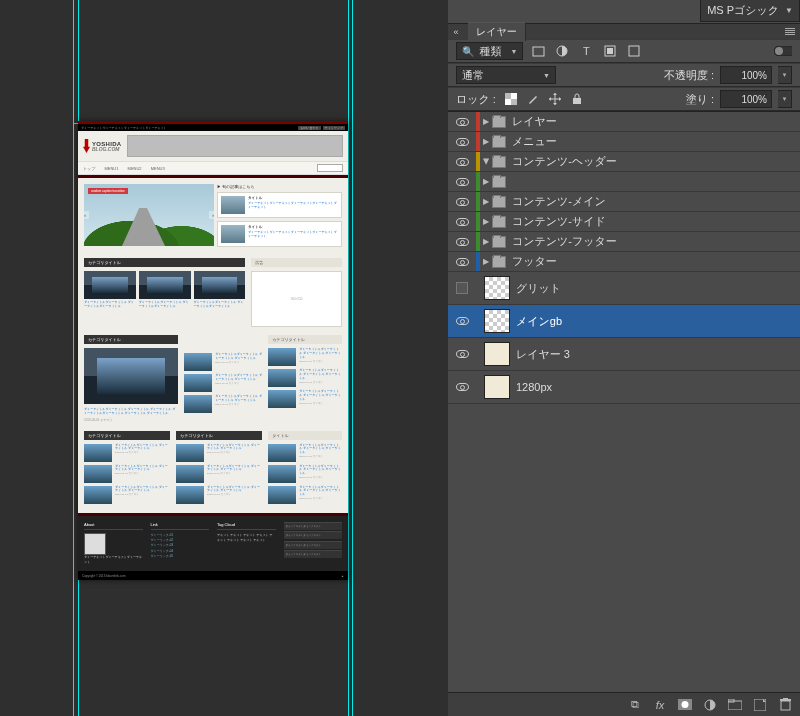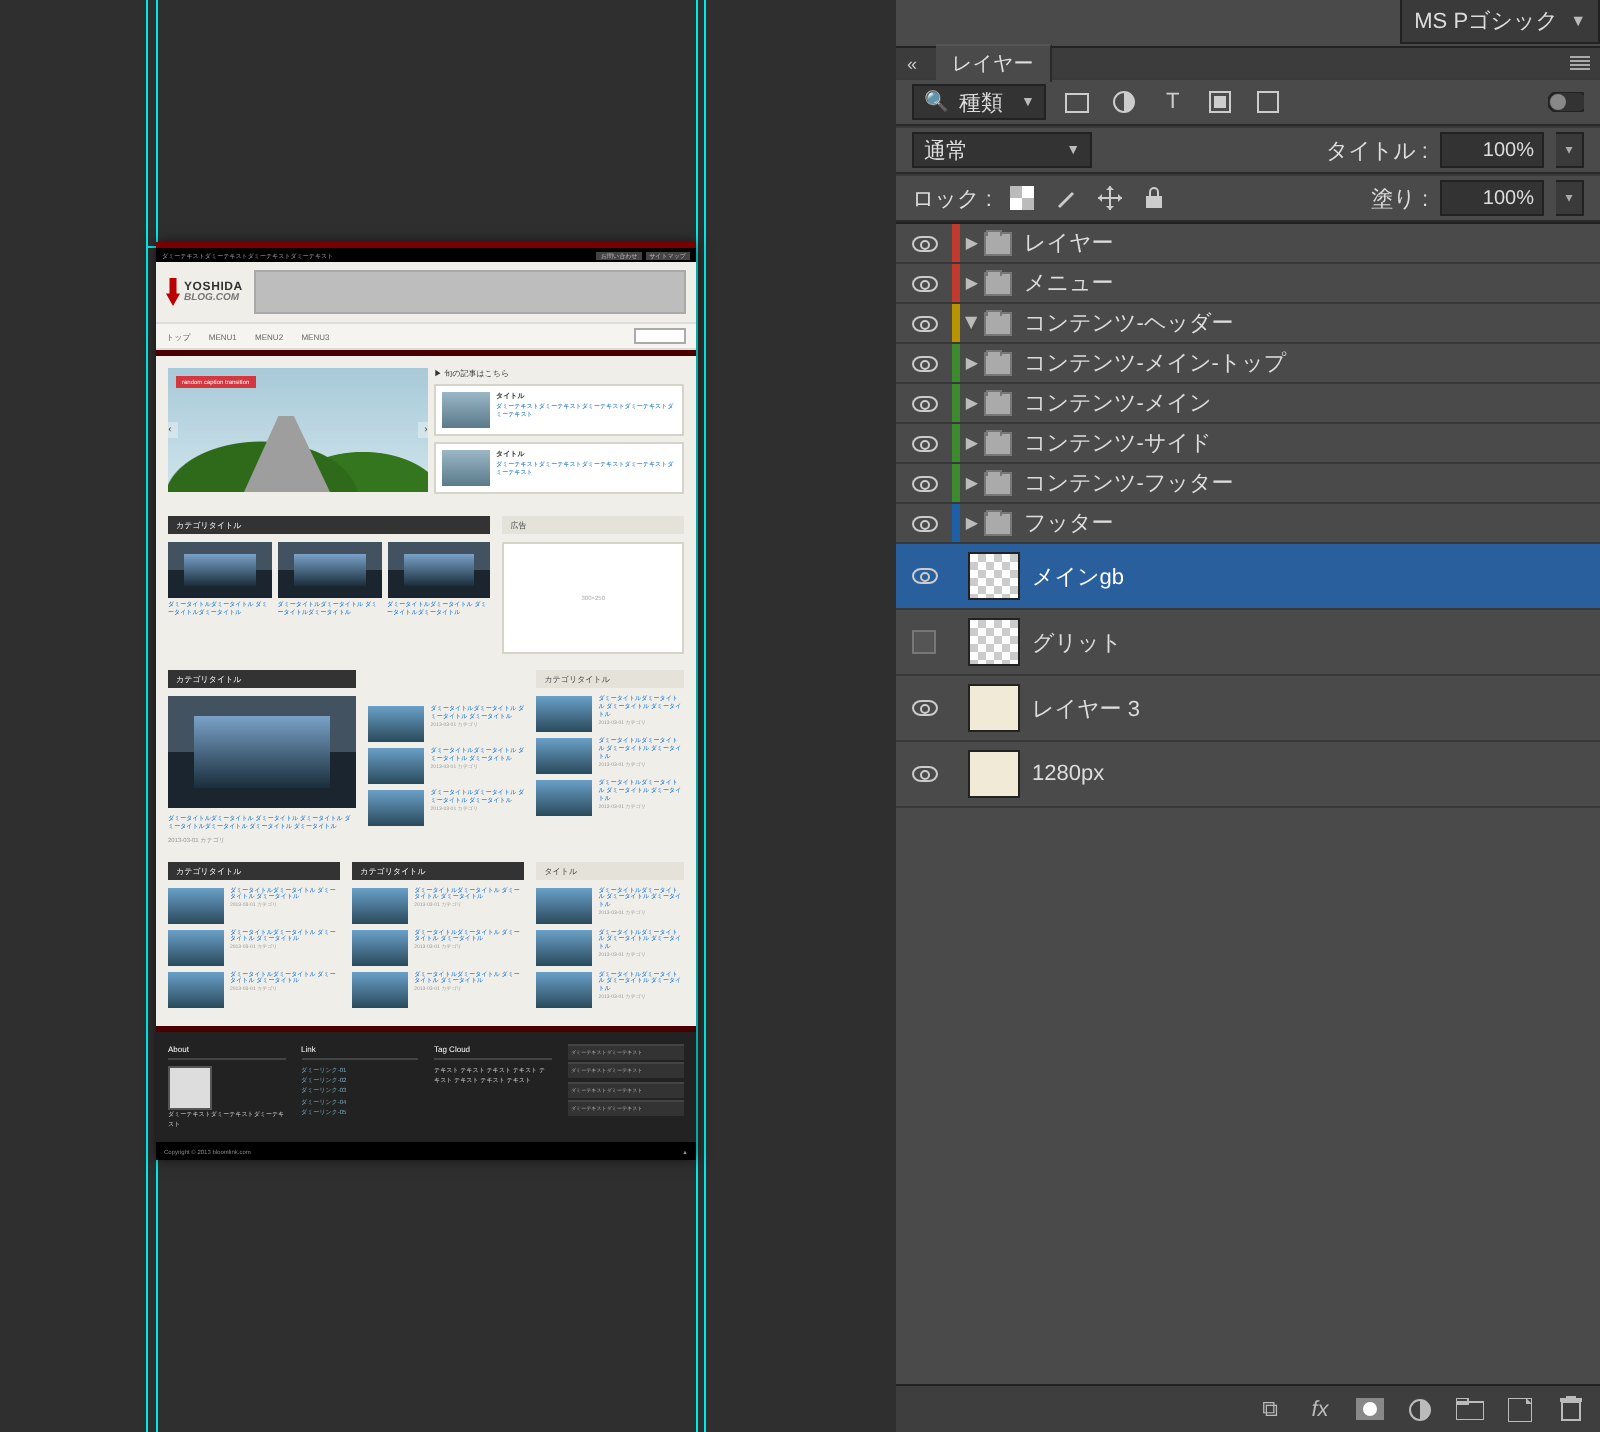--- a/index.html
+++ b/index.html
@@ -376,27 +376,27 @@
     <div style="flex:1"></div>
     <div class="iconbtn">
         <svg width="20" height="10">
           <rect x="0" y="0" width="20" height="10" rx="5" fill="#333" stroke="#222"></rect>
           <rect x="1" y="1" width="8" height="8" rx="4" fill="#888"></rect>
         </svg>
       </div>
   </div>
 
   <div class="prow">
-    <div class="selectish" style="width:90px">
+    <div class="selectish" style="width:100px">
       <span>通常</span>
       <span style="flex:1"></span>
         <span class="dd">▼</span>
     </div>
     <div style="flex:1"></div>
-    <span>タイトル :</span>
+    <span>不透明度 :</span>
     <div class="numfield">
         <span>100%</span>
       </div>
     <div class="ddbtn">▾</div>
   </div>
 
   <div class="prow">
     <span>ロック :</span>
     <div class="lockrow">
       <div class="iconbtn">
@@ -460,21 +460,20 @@
         <div class="fold"></div>
         <div class="name">コンテンツ-ヘッダー</div>
       </div>
       <div class="layer group">
         <div class="vis">
           <div class="eye"></div>
         </div>
         <div class="strip s-green"></div>
         <div class="arrow">▶</div>
         <div class="fold"></div>
-        <div class="name">コンテンツ-メイン-トップ</div>
       </div>
       <div class="layer group">
         <div class="vis">
           <div class="eye"></div>
         </div>
         <div class="strip s-green"></div>
         <div class="arrow">▶</div>
         <div class="fold"></div>
         <div class="name">コンテンツ-メイン</div>
       </div>
@@ -497,34 +496,34 @@
         <div class="name">コンテンツ-フッター</div>
       </div>
       <div class="layer group">
         <div class="vis">
           <div class="eye"></div>
         </div>
         <div class="strip s-blue"></div>
         <div class="arrow">▶</div>
         <div class="fold"></div>
         <div class="name">フッター</div>
+      </div>
+      <div class="biglayer">
+        <div class="vis">
+          <div class="chk"></div>
+        </div>
+        <div class="thumb chk-pattern"></div>
+        <div class="name">グリット</div>
       </div>
       <div class="biglayer selected">
         <div class="vis">
           <div class="eye"></div>
         </div>
         <div class="thumb chk-pattern"></div>
         <div class="name">メインgb</div>
-      </div>
-      <div class="biglayer">
-        <div class="vis">
-          <div class="chk"></div>
-        </div>
-        <div class="thumb chk-pattern"></div>
-        <div class="name">グリット</div>
       </div>
       <div class="biglayer">
         <div class="vis">
           <div class="eye "></div>
         </div>
         <div class="thumb cream"></div>
         <div class="name">レイヤー 3</div>
       </div>
       <div class="biglayer">
         <div class="vis">

